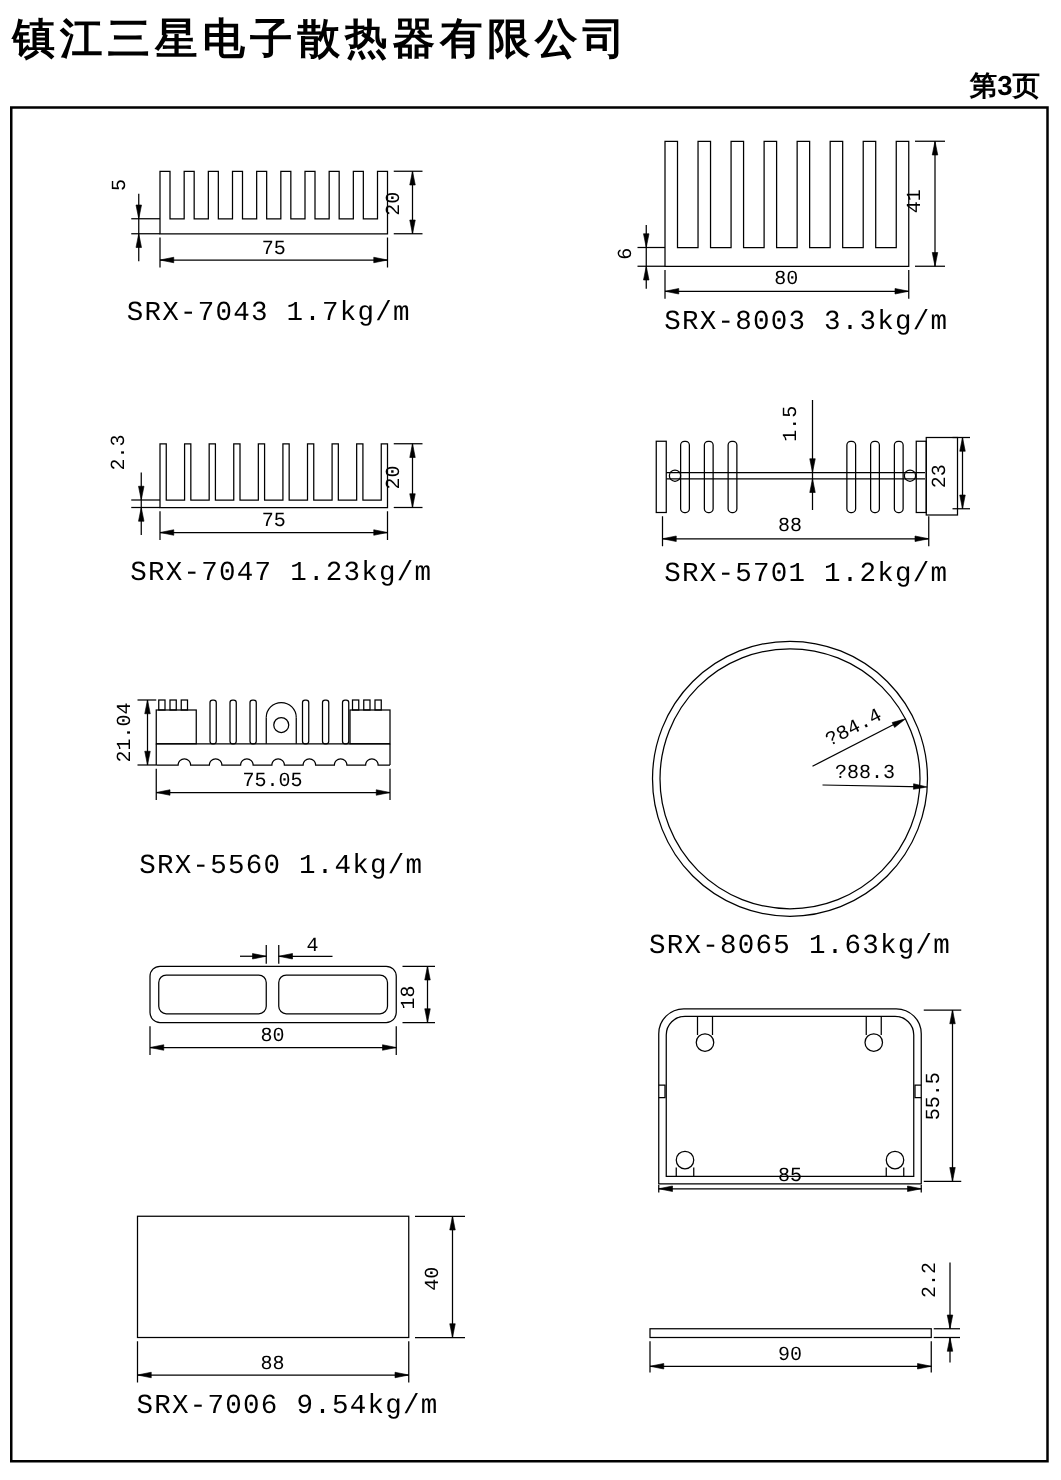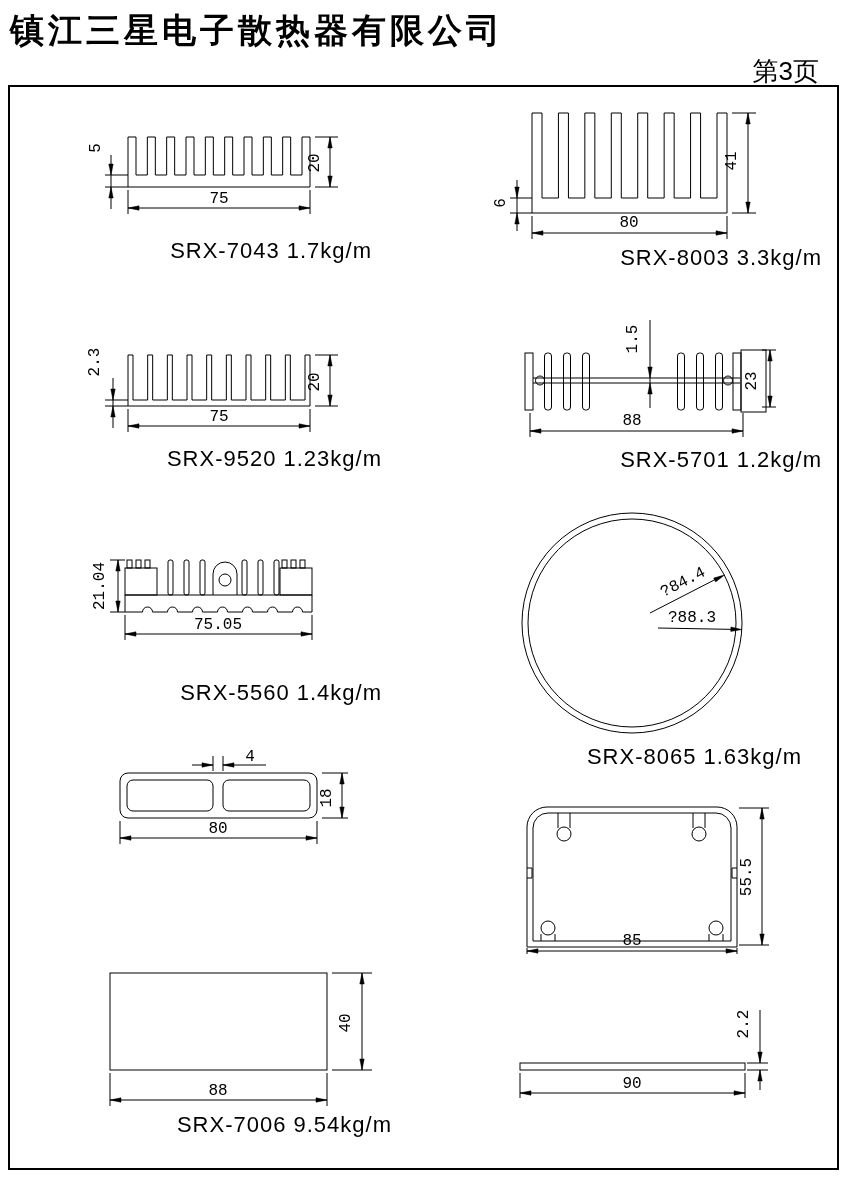--- a/index.html
+++ b/index.html
@@ -1,23 +1,23 @@
 <!DOCTYPE html>
 <html><head>
 <meta charset="utf-8">
 <style>
   *{margin:0;padding:0;box-sizing:border-box}
   html,body{background:#fff}
   body{width:849px;height:1184px;position:relative;font-family:"Liberation Sans",sans-serif;color:#000;overflow:hidden}
   .title{position:absolute;top:8px;left:10px;width:100%;text-align:left;font-size:34px;font-weight:bold;letter-spacing:4px}
-  .pageno{position:absolute;top:54px;right:30px;font-size:26px;font-weight:normal}
+  .pageno{position:absolute;top:54px;right:17px;font-size:22px;font-weight:bold}
   .frame{position:absolute;left:8px;top:85px;width:831px;height:1085px;border:2px solid #000}
   .block{position:absolute}
   .block svg{position:absolute;left:0;top:0;overflow:visible}
-  .plabel{position:absolute;left:12px;width:100%;text-align:right;font-family:Liberation Sans, sans-serif;font-size:22px;white-space:nowrap;letter-spacing:1px}
+  .plabel{position:absolute;left:0;width:100%;text-align:center;font-family:Liberation Mono, monospace;font-size:22px;white-space:nowrap;letter-spacing:1px}
   svg line,svg path,svg rect,svg circle{stroke:#000;stroke-width:1;fill:none}
   svg .ah{fill:#000;stroke:#000;stroke-width:0.5}
   svg text{stroke:none;fill:#000;font-family:"Liberation Mono",monospace;font-size:16px;text-anchor:middle}
 </style>
 </head>
 <body>
 
 <div class="title">镇江三星电子散热器有限公司</div>
 <div class="pageno">第3页</div>
 <div class="frame"></div>
@@ -93,21 +93,21 @@
         <line x1="48" y1="89" x2="48" y2="112"></line>
         <line x1="230" y1="89" x2="230" y2="112"></line>
         <line x1="48" y1="106" x2="230" y2="106"></line>
         <path d="M48,106L59,103.8L59,108.2Z" class="ah"></path>
         <path d="M230,106L219,108.2L219,103.8Z" class="ah"></path>
       </g>
     <text x="19" y="42" transform="rotate(-90 19 42)">2.3</text>
     <text x="239" y="62" transform="rotate(-90 239 62)">20</text>
     <text x="139" y="101">75</text>
   </svg>
-  <div class="plabel" style="top:126px">SRX-9520 1.23kg/m</div>
+  <div class="plabel" style="top:126px">SRX-7047 1.23kg/m</div>
 </div>
 
 <div class="block" style="left:480px;top:315px;width:330px;height:168px">
   <svg width="330" height="128" viewBox="0 0 330 128">
     <g id="g4">
         <line x1="53" y1="63" x2="260" y2="63"></line>
         <line x1="53" y1="68" x2="260" y2="68"></line>
         <rect x="45" y="38" width="8" height="57" rx="0"></rect>
         <circle cx="60" cy="65.5" r="4.5"></circle>
         <rect x="64.5" y="38" width="7" height="57" rx="3"></rect>

